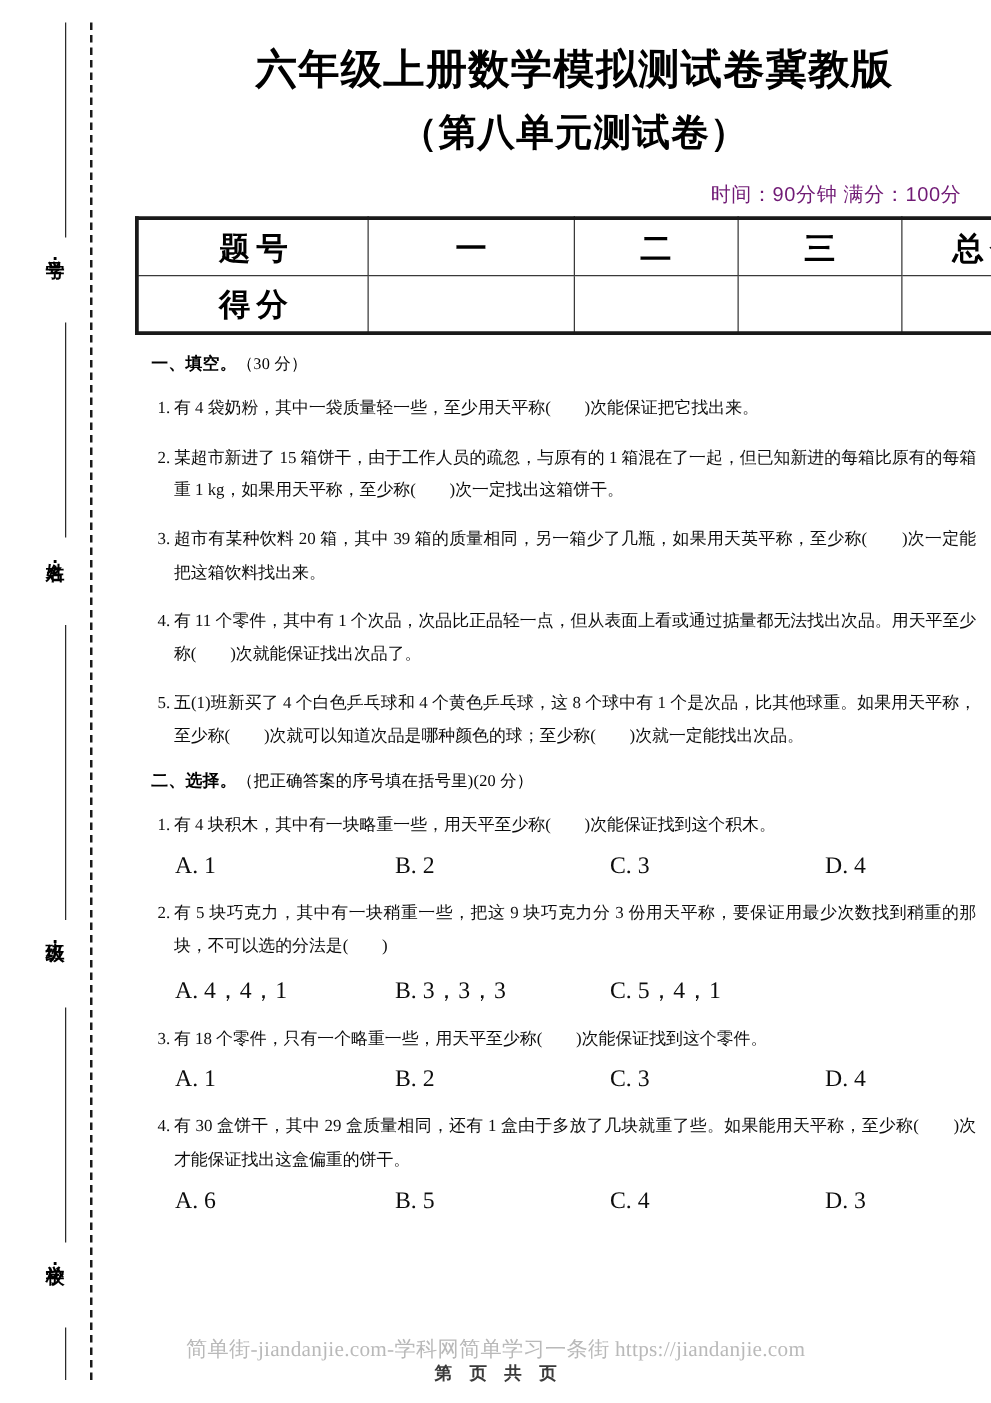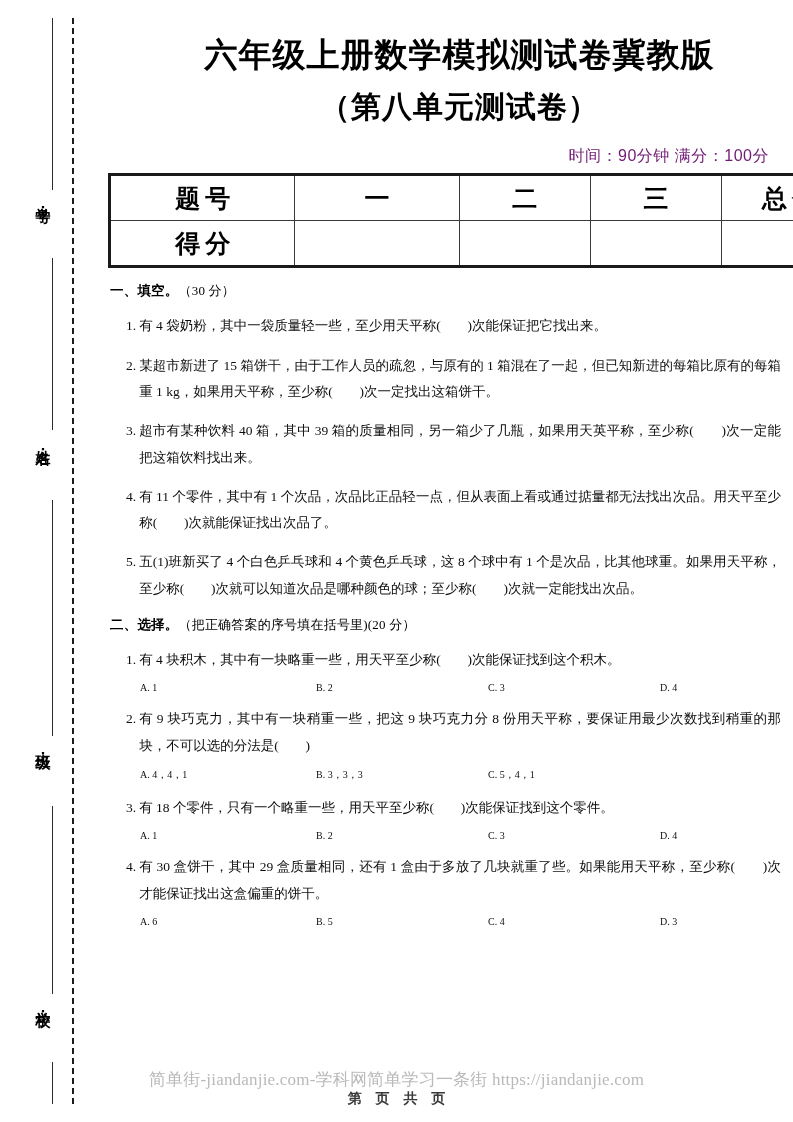--- a/index.html
+++ b/index.html
@@ -126,20 +126,21 @@
     padding-right: 30px;
   }
   .section-head {
     font-family: "Liberation Sans", "DejaVu Sans", sans-serif;
     font-weight: bold;
     font-size: 13.5px;
     color: #000;
     margin-top: 14px;
     margin-bottom: 2px;
     letter-spacing: 0.2px;
+    margin-left: 11px;
   }
   .section-head .pts {
     font-family: "Liberation Serif", "DejaVu Serif", serif;
     font-weight: normal;
     font-size: 13px;
   }
   .q {
     display: flex;
     margin-left: 16px;
     margin-top: 13px;
@@ -153,21 +154,21 @@
     white-space: nowrap;
   }
   .q-text {
     flex: 1 1 auto;
     text-align: justify;
   }
   .opts {
     display: flex;
     margin-left: 30px;
     margin-top: 9px;
-    font-size: 10px;
+    font-size: 19px;
     color: #0d0d0d;
   }
   .opts span { display: block; }
   .opt-0 { flex: 0 0 176px; }
   .opt-1 { flex: 0 0 172px; }
   .opt-2 { flex: 0 0 172px; }
   .opt-3 { flex: 0 0 auto; }
 
   
   .footer-wm {
@@ -256,21 +257,21 @@
     <div class="q">
       <span class="q-num">1.</span>
       <span class="q-text">有 4 袋奶粉，其中一袋质量轻一些，至少用天平称(　　)次能保证把它找出来。</span>
     </div>
     <div class="q">
       <span class="q-num">2.</span>
       <span class="q-text">某超市新进了 15 箱饼干，由于工作人员的疏忽，与原有的 1 箱混在了一起，但已知新进的每箱比原有的每箱重 1 kg，如果用天平称，至少称(　　)次一定找出这箱饼干。</span>
     </div>
     <div class="q">
       <span class="q-num">3.</span>
-      <span class="q-text">超市有某种饮料 40 箱，其中 39 箱的质量相同，另一箱少了几瓶，如果用天英平称，至少称(　　)次一定能把这箱饮料找出来。</span>
+      <span class="q-text">超市有某种饮料 20 箱，其中 39 箱的质量相同，另一箱少了几瓶，如果用天英平称，至少称(　　)次一定能把这箱饮料找出来。</span>
     </div>
     <div class="q">
       <span class="q-num">4.</span>
       <span class="q-text">有 11 个零件，其中有 1 个次品，次品比正品轻一点，但从表面上看或通过掂量都无法找出次品。用天平至少称(　　)次就能保证找出次品了。</span>
     </div>
     <div class="q">
       <span class="q-num">5.</span>
       <span class="q-text">五(1)班新买了 4 个白色乒乓球和 4 个黄色乒乓球，这 8 个球中有 1 个是次品，比其他球重。如果用天平称，至少称(　　)次就可以知道次品是哪种颜色的球；至少称(　　)次就一定能找出次品。</span>
     </div>
 
@@ -284,21 +285,21 @@
     </div>
     <div class="opts">
       <span class="opt-0">A. 1</span>
       <span class="opt-1">B. 2</span>
       <span class="opt-2">C. 3</span>
       <span class="opt-3">D. 4</span>
     </div>
 
     <div class="q">
       <span class="q-num">2.</span>
-      <span class="q-text">有 9 块巧克力，其中有一块稍重一些，把这 9 块巧克力分 8 份用天平称，要保证用最少次数找到稍重的那块，不可以选的分法是(　　)</span>
+      <span class="q-text">有 5 块巧克力，其中有一块稍重一些，把这 9 块巧克力分 3 份用天平称，要保证用最少次数找到稍重的那块，不可以选的分法是(　　)</span>
     </div>
     <div class="opts">
       <span class="opt-0">A. 4，4，1</span>
       <span class="opt-1">B. 3，3，3</span>
       <span class="opt-2">C. 5，4，1</span>
     </div>
 
     <div class="q">
       <span class="q-num">3.</span>
       <span class="q-text">有 18 个零件，只有一个略重一些，用天平至少称(　　)次能保证找到这个零件。</span>

